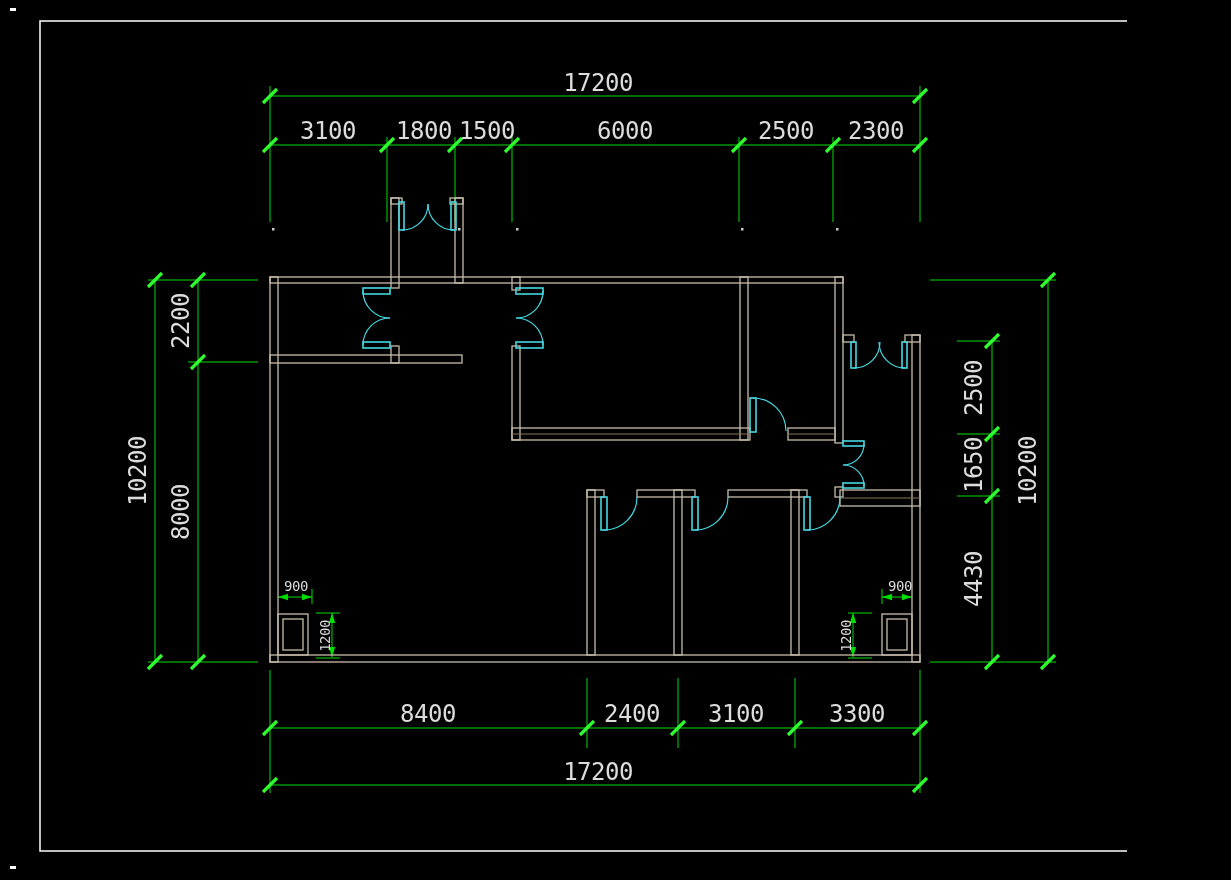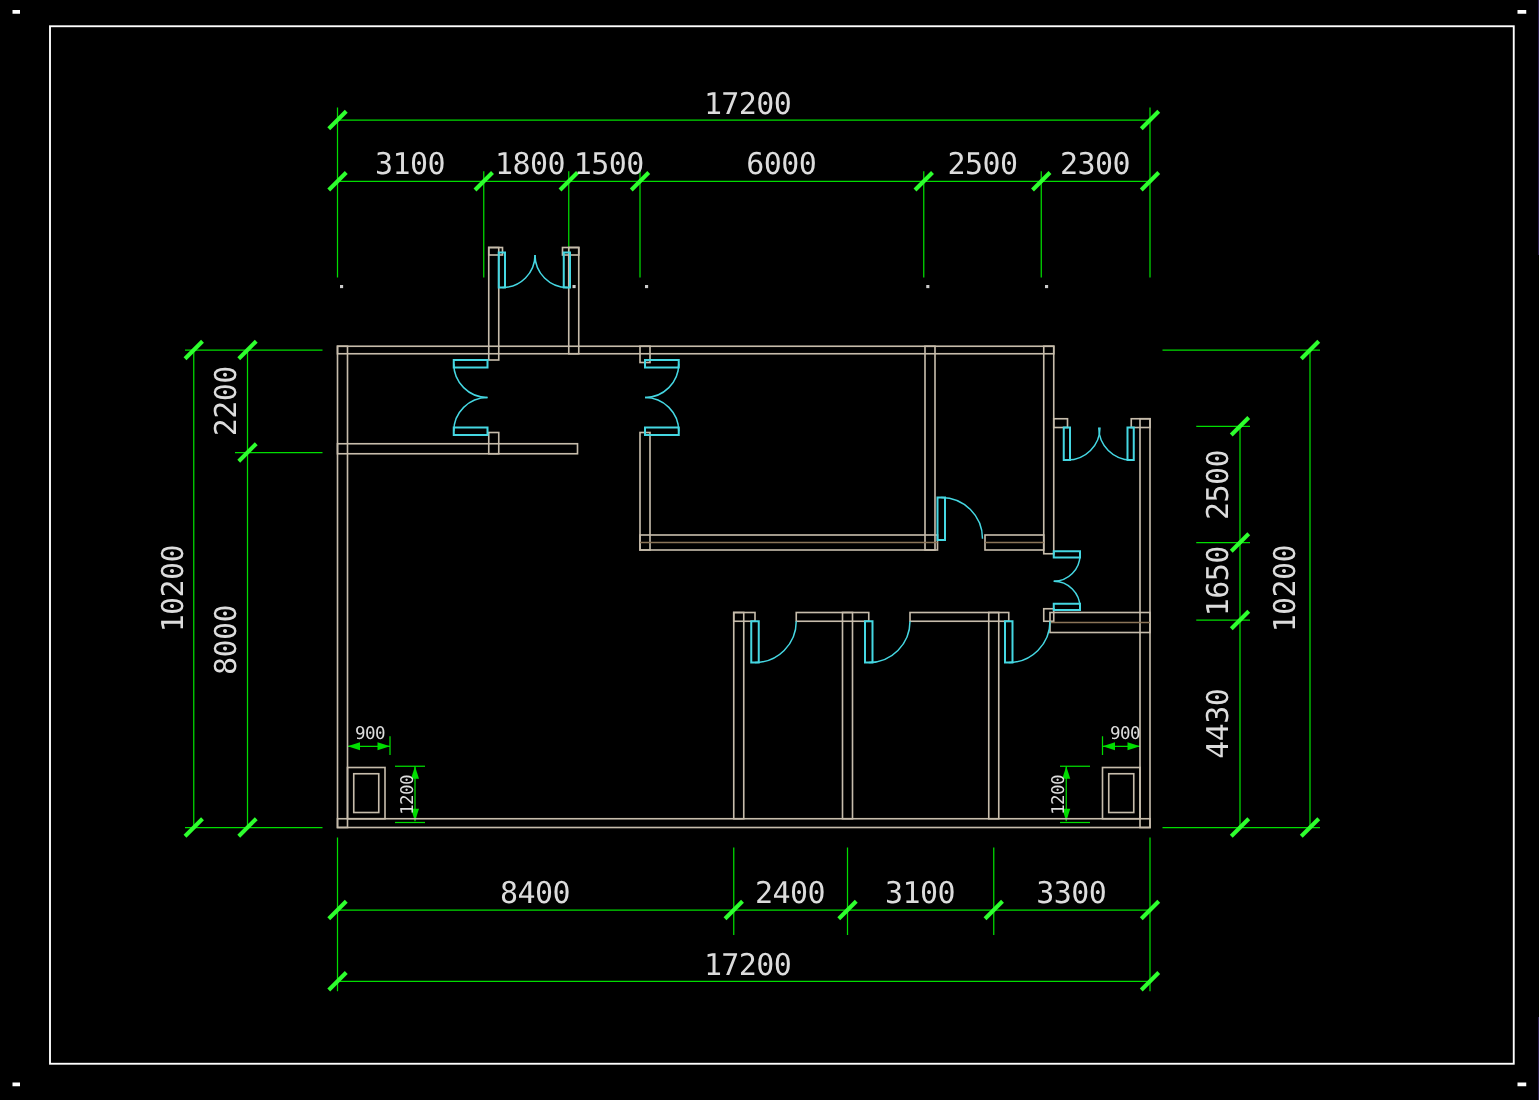--- a/index.html
+++ b/index.html
@@ -1,16 +1,16 @@
 <!DOCTYPE html>
 <html><head>
 <meta charset="utf-8">
 <style>
   html,body{margin:0;padding:0;background:#000;}
-  .viewport{position:relative;width:1231px;height:880px;background:#8b5cf6;overflow:hidden;}
+  .viewport{position:relative;width:1127px;height:880px;background:#8b5cf6;overflow:hidden;}
   svg{display:block;}
   text{font-family:"DejaVu Sans Mono","Liberation Mono",monospace;}
 </style>
 </head>
 <body>
 
 <div class="viewport">
   <svg id="plan" width="1231" height="880" viewBox="0 0 1231 880">
       <rect x="0" y="0" width="1231" height="880" fill="#000000"></rect>
       <rect x="40" y="21" width="1171" height="830" fill="none" stroke="#ffffff" stroke-width="1.5"></rect>

